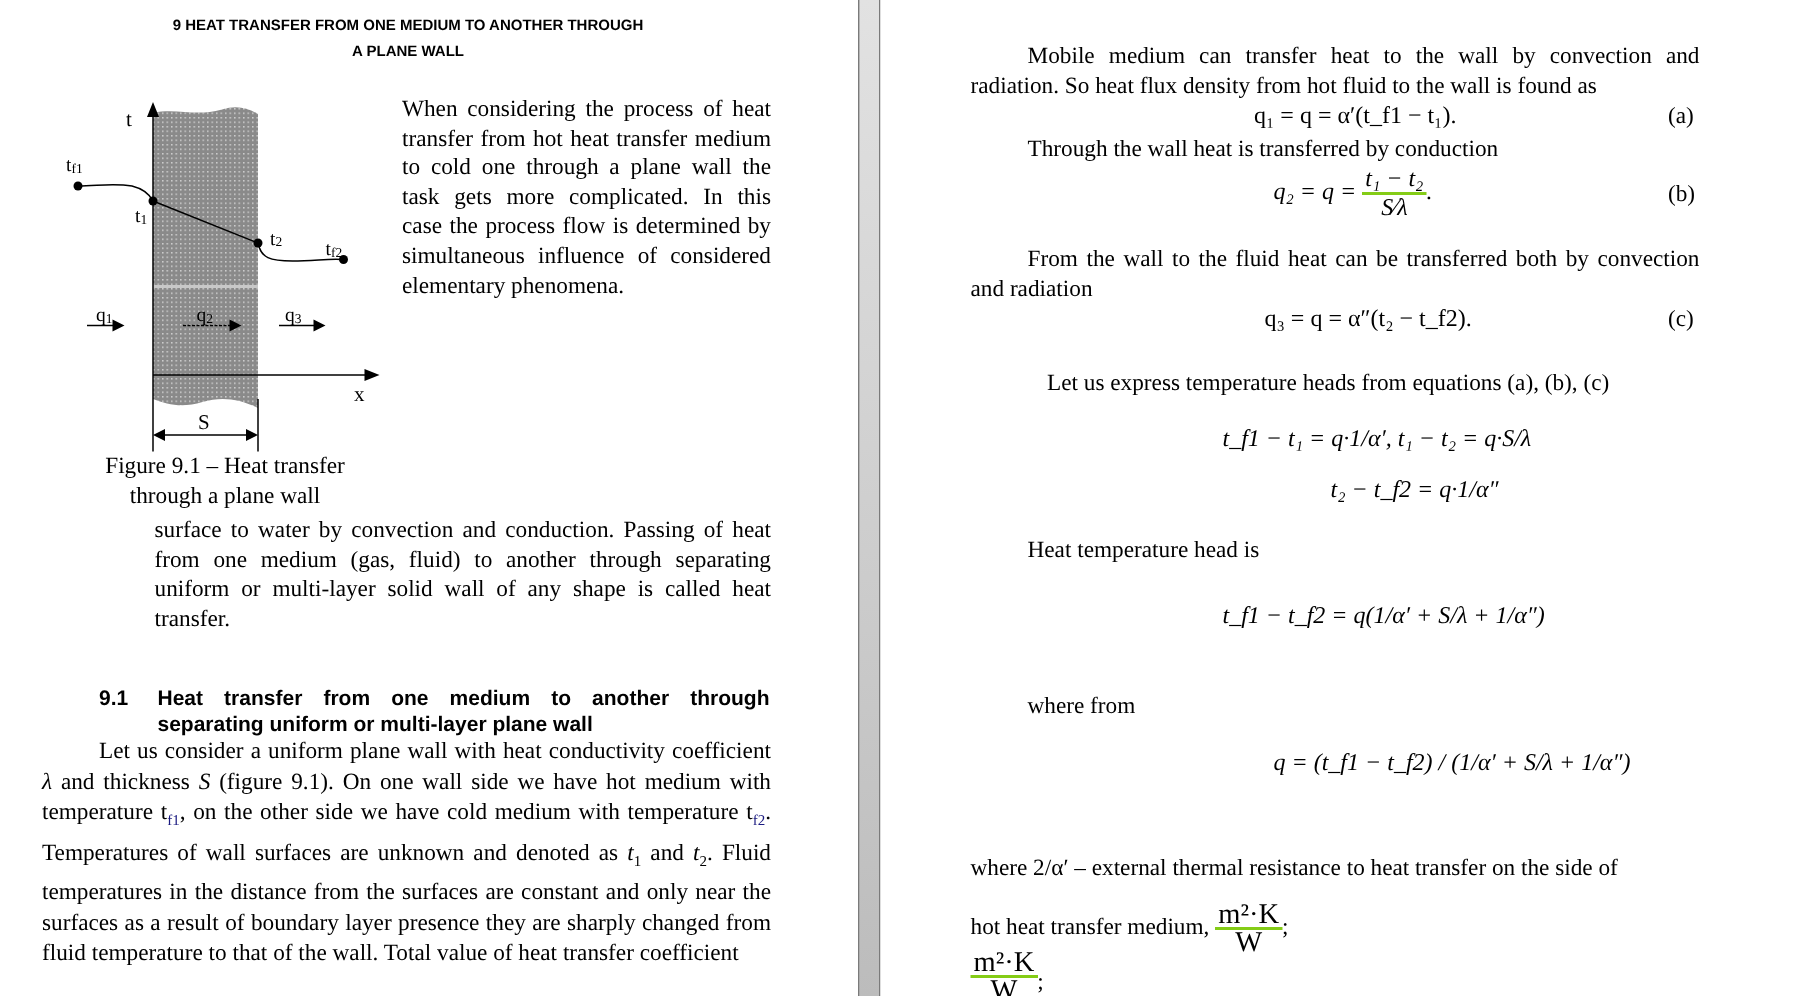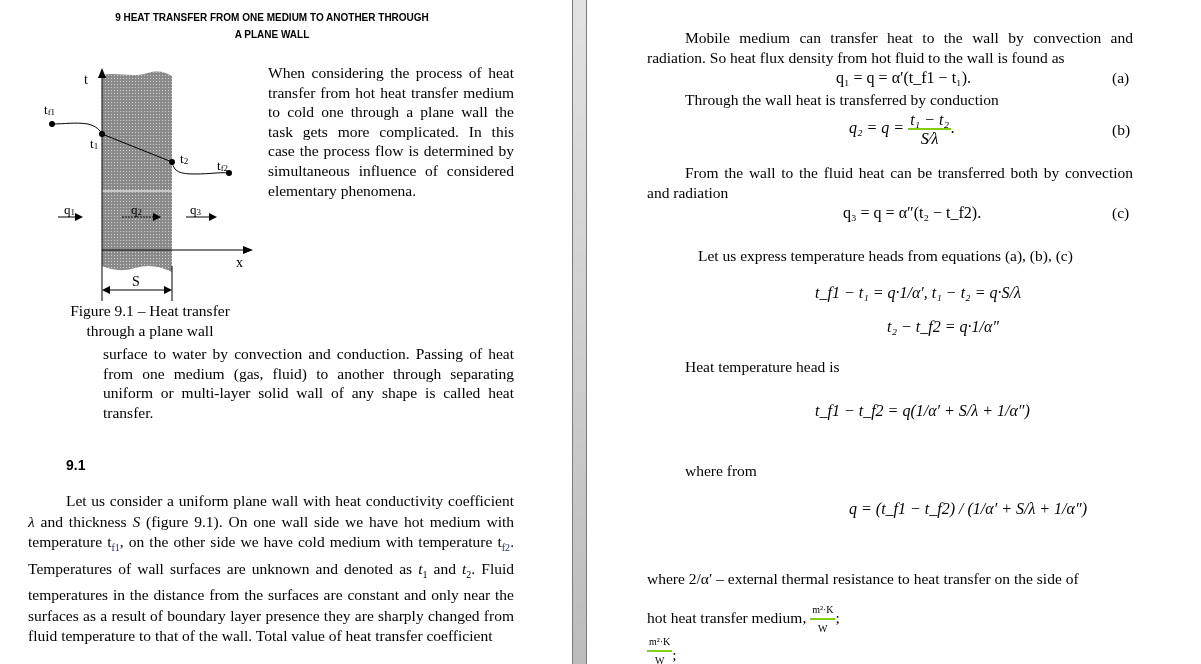--- a/index.html
+++ b/index.html
@@ -24,21 +24,21 @@
   .sec-title { left:105px; top:457px; width:408px; font-weight:bold; font-size:14px; line-height:17px; }
   .para3 { left:28px; top:491px; width:486px; }
   .indent { text-indent:38px; }
   .sub { font-size:10px; vertical-align:-4px; color:#1a1a80; }
   .i { font-style:italic; }
   .eq { position:absolute; font-family:"Liberation Serif", serif; font-size:16px; white-space:nowrap; }
   .eqlabel { position:absolute; font-size:15.5px; }
   .frac { display:inline-block; vertical-align:middle; text-align:center; }
   .frac > span { display:block; line-height:17px; }
   .frac > .num { border-bottom:2px solid #84cc16; padding:0 2px; }
-  .small { font-size:10px; }
+  .small { font-size:19px; }
 </style>
 </head>
 <body>
 
 <div class="page" id="page-left">
   <div class="abs title sans">
     <div>9 HEAT TRANSFER FROM ONE MEDIUM TO ANOTHER THROUGH</div>
     <div>A PLANE WALL</div>
   </div>
 
@@ -88,20 +88,21 @@
 
   <div class="abs serif fig-caption">
     <div>Figure 9.1 – Heat transfer</div>
     <div>through a plane wall</div>
   </div>
 
   <div class="abs serif just para1">When considering the process of heat transfer from hot heat transfer medium to cold one through a plane wall the task gets more complicated. In this case the process flow is determined by simultaneous influence of considered elementary phenomena.</div>
   <div class="abs serif just para2-cont">surface to water by convection and conduction. Passing of heat from one medium (gas, fluid) to another through separating uniform or multi-layer solid wall of any shape is called heat transfer.</div>
 
   <div class="abs sans sec-num">9.1</div>
+  <div class="abs sans just sec-title">Heat transfer from one medium to another through separating uniform or multi-layer plane wall</div>
 
   <div class="abs serif just para3 indent" style="line-height:20.5px;">
     <span>Let us consider a uniform plane wall with heat conductivity coefficient </span><span class="i">λ</span><span> and thickness </span><span class="i">S</span><span> (figure 9.1). On one wall side we have hot medium with temperature </span><span>t</span><span class="sub">f1</span><span>, on the other side we have cold medium with temperature </span><span>t</span><span class="sub">f2</span><span>. Temperatures of wall surfaces are unknown and denoted as </span><span class="i">t</span><span class="sub" style="color:#000">1</span><span> and </span><span class="i">t</span><span class="sub" style="color:#000">2</span><span>. Fluid temperatures in the distance from the surfaces are constant and only near the surfaces as a result of boundary layer presence they are sharply changed from fluid temperature to that of the wall. Total value of heat transfer coefficient</span>
   </div>
 </div>
 
 <div class="divider"></div>
 
 <div class="page" id="page-right">
   <div class="abs serif just" style="left:60px;top:28px;width:486px;text-indent:38px;">Mobile medium can transfer heat to the wall by convection and radiation. So heat flux density from hot fluid to the wall is found as</div>

